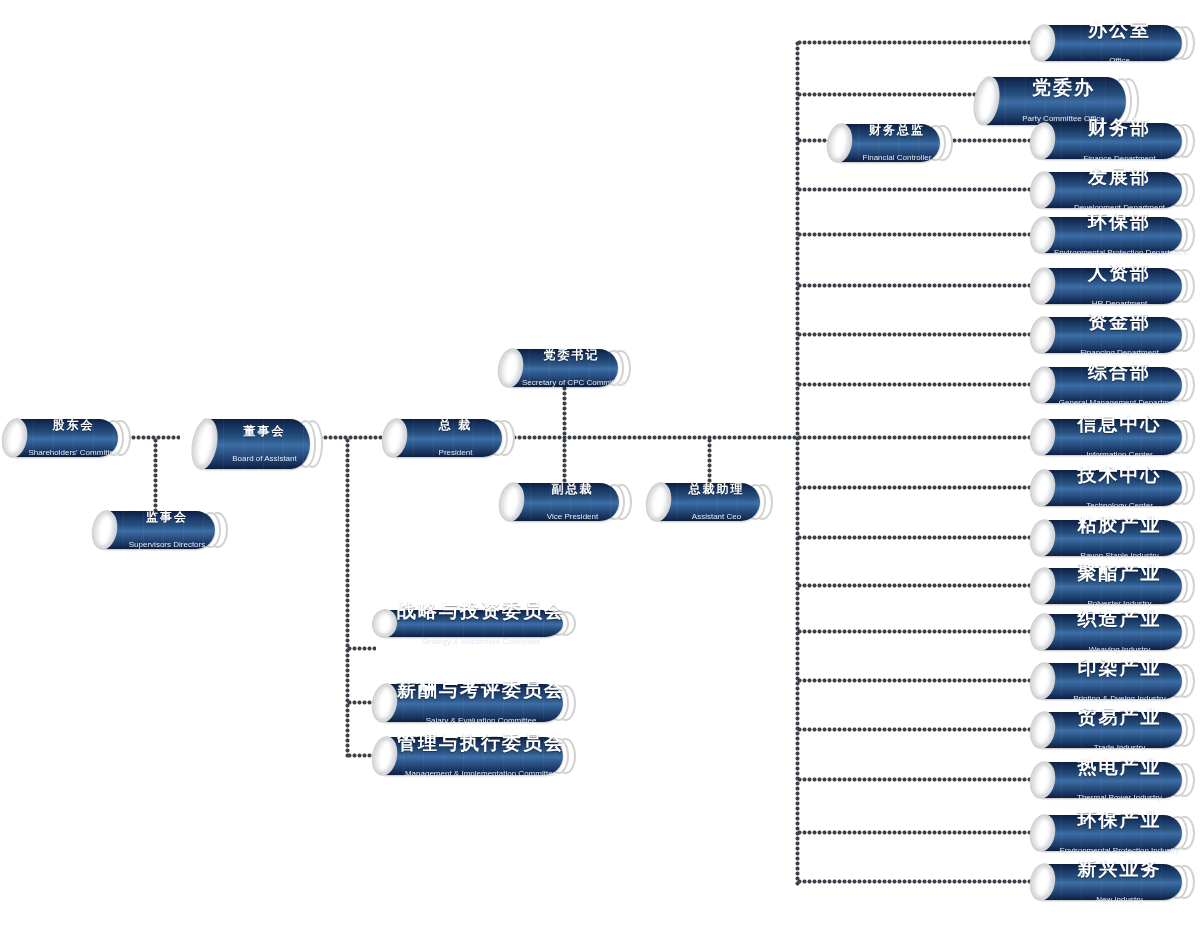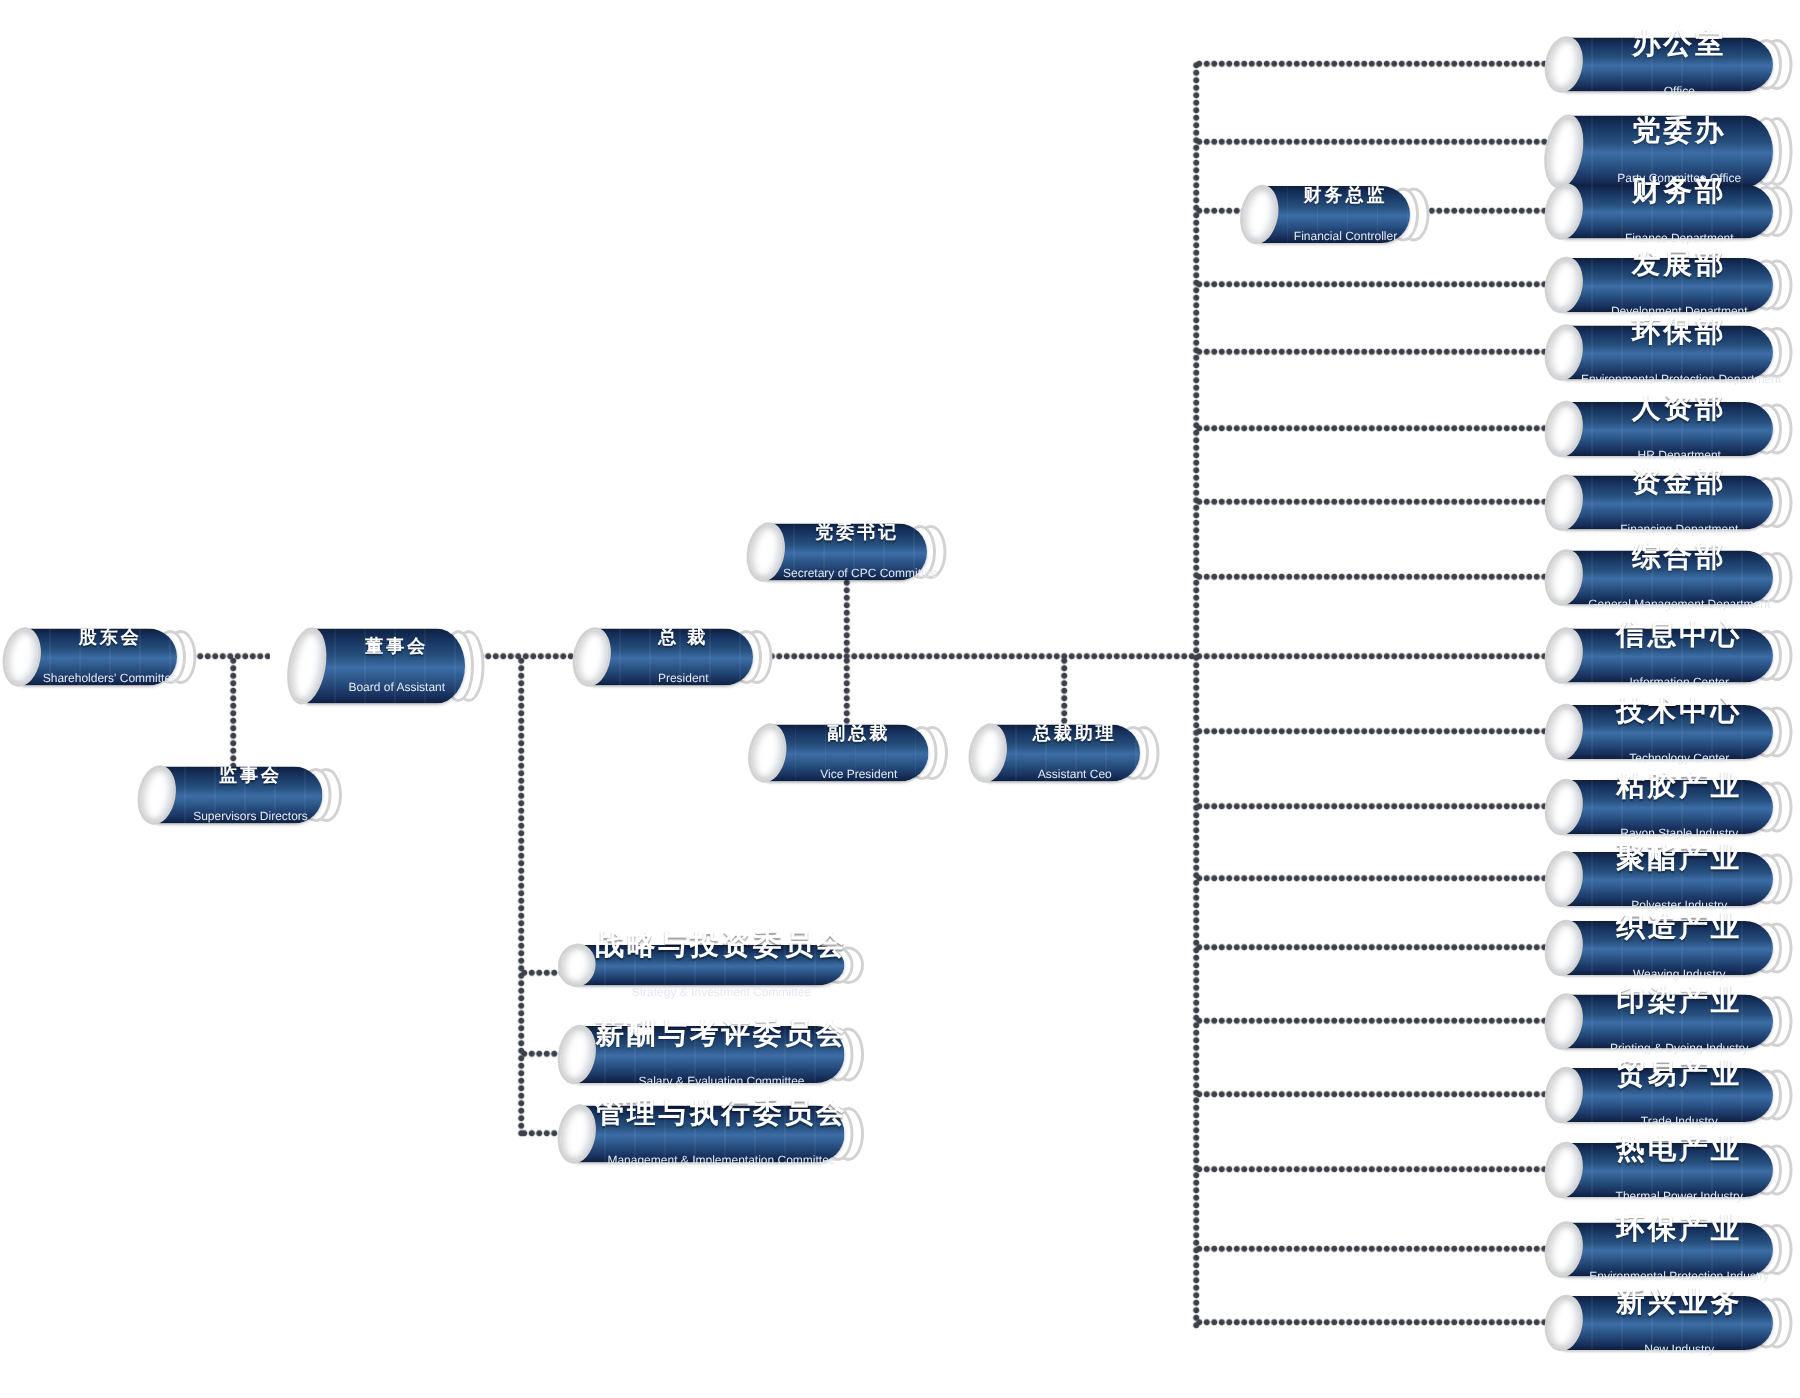--- a/index.html
+++ b/index.html
@@ -175,21 +175,21 @@
       <div class="capsule size-sm" style="left: 827px; top: 124px; width: 126px; height: 38px;">
         <div class="ring ring-1"></div>
         <div class="ring ring-2"></div>
         <div class="body"></div>
         <div class="mouth"></div>
         <div class="label">
           <div class="zh">财务总监</div>
           <div class="en">Financial Controller</div>
         </div>
       </div>
-      <div class="capsule size-md" style="left: 372px; top: 630px; width: 204px; height: 27px;">
+      <div class="capsule size-md" style="left: 372px; top: 610px; width: 204px; height: 27px;">
         <div class="ring ring-1"></div>
         <div class="ring ring-2"></div>
         <div class="body"></div>
         <div class="mouth"></div>
         <div class="label">
           <div class="zh">战略与投资委员会</div>
           <div class="en">Strategy &amp; Investment Committee</div>
         </div>
       </div>
       <div class="capsule size-md" style="left: 372px; top: 684px; width: 204px; height: 38px;">
@@ -215,21 +215,21 @@
       <div class="capsule size-md" style="left: 1030px; top: 25px; width: 165px; height: 36px;">
         <div class="ring ring-1"></div>
         <div class="ring ring-2"></div>
         <div class="body"></div>
         <div class="mouth"></div>
         <div class="label">
           <div class="zh">办公室</div>
           <div class="en">Office</div>
         </div>
       </div>
-      <div class="capsule size-md" style="left: 1030px; top: 77px; width: 165px; height: 48px;">
+      <div class="capsule size-md" style="left: 974px; top: 77px; width: 165px; height: 48px;">
         <div class="ring ring-1"></div>
         <div class="ring ring-2"></div>
         <div class="body"></div>
         <div class="mouth"></div>
         <div class="label">
           <div class="zh">党委办</div>
           <div class="en">Party Committee Office</div>
         </div>
       </div>
       <div class="capsule size-md" style="left: 1030px; top: 123px; width: 165px; height: 36px;">

